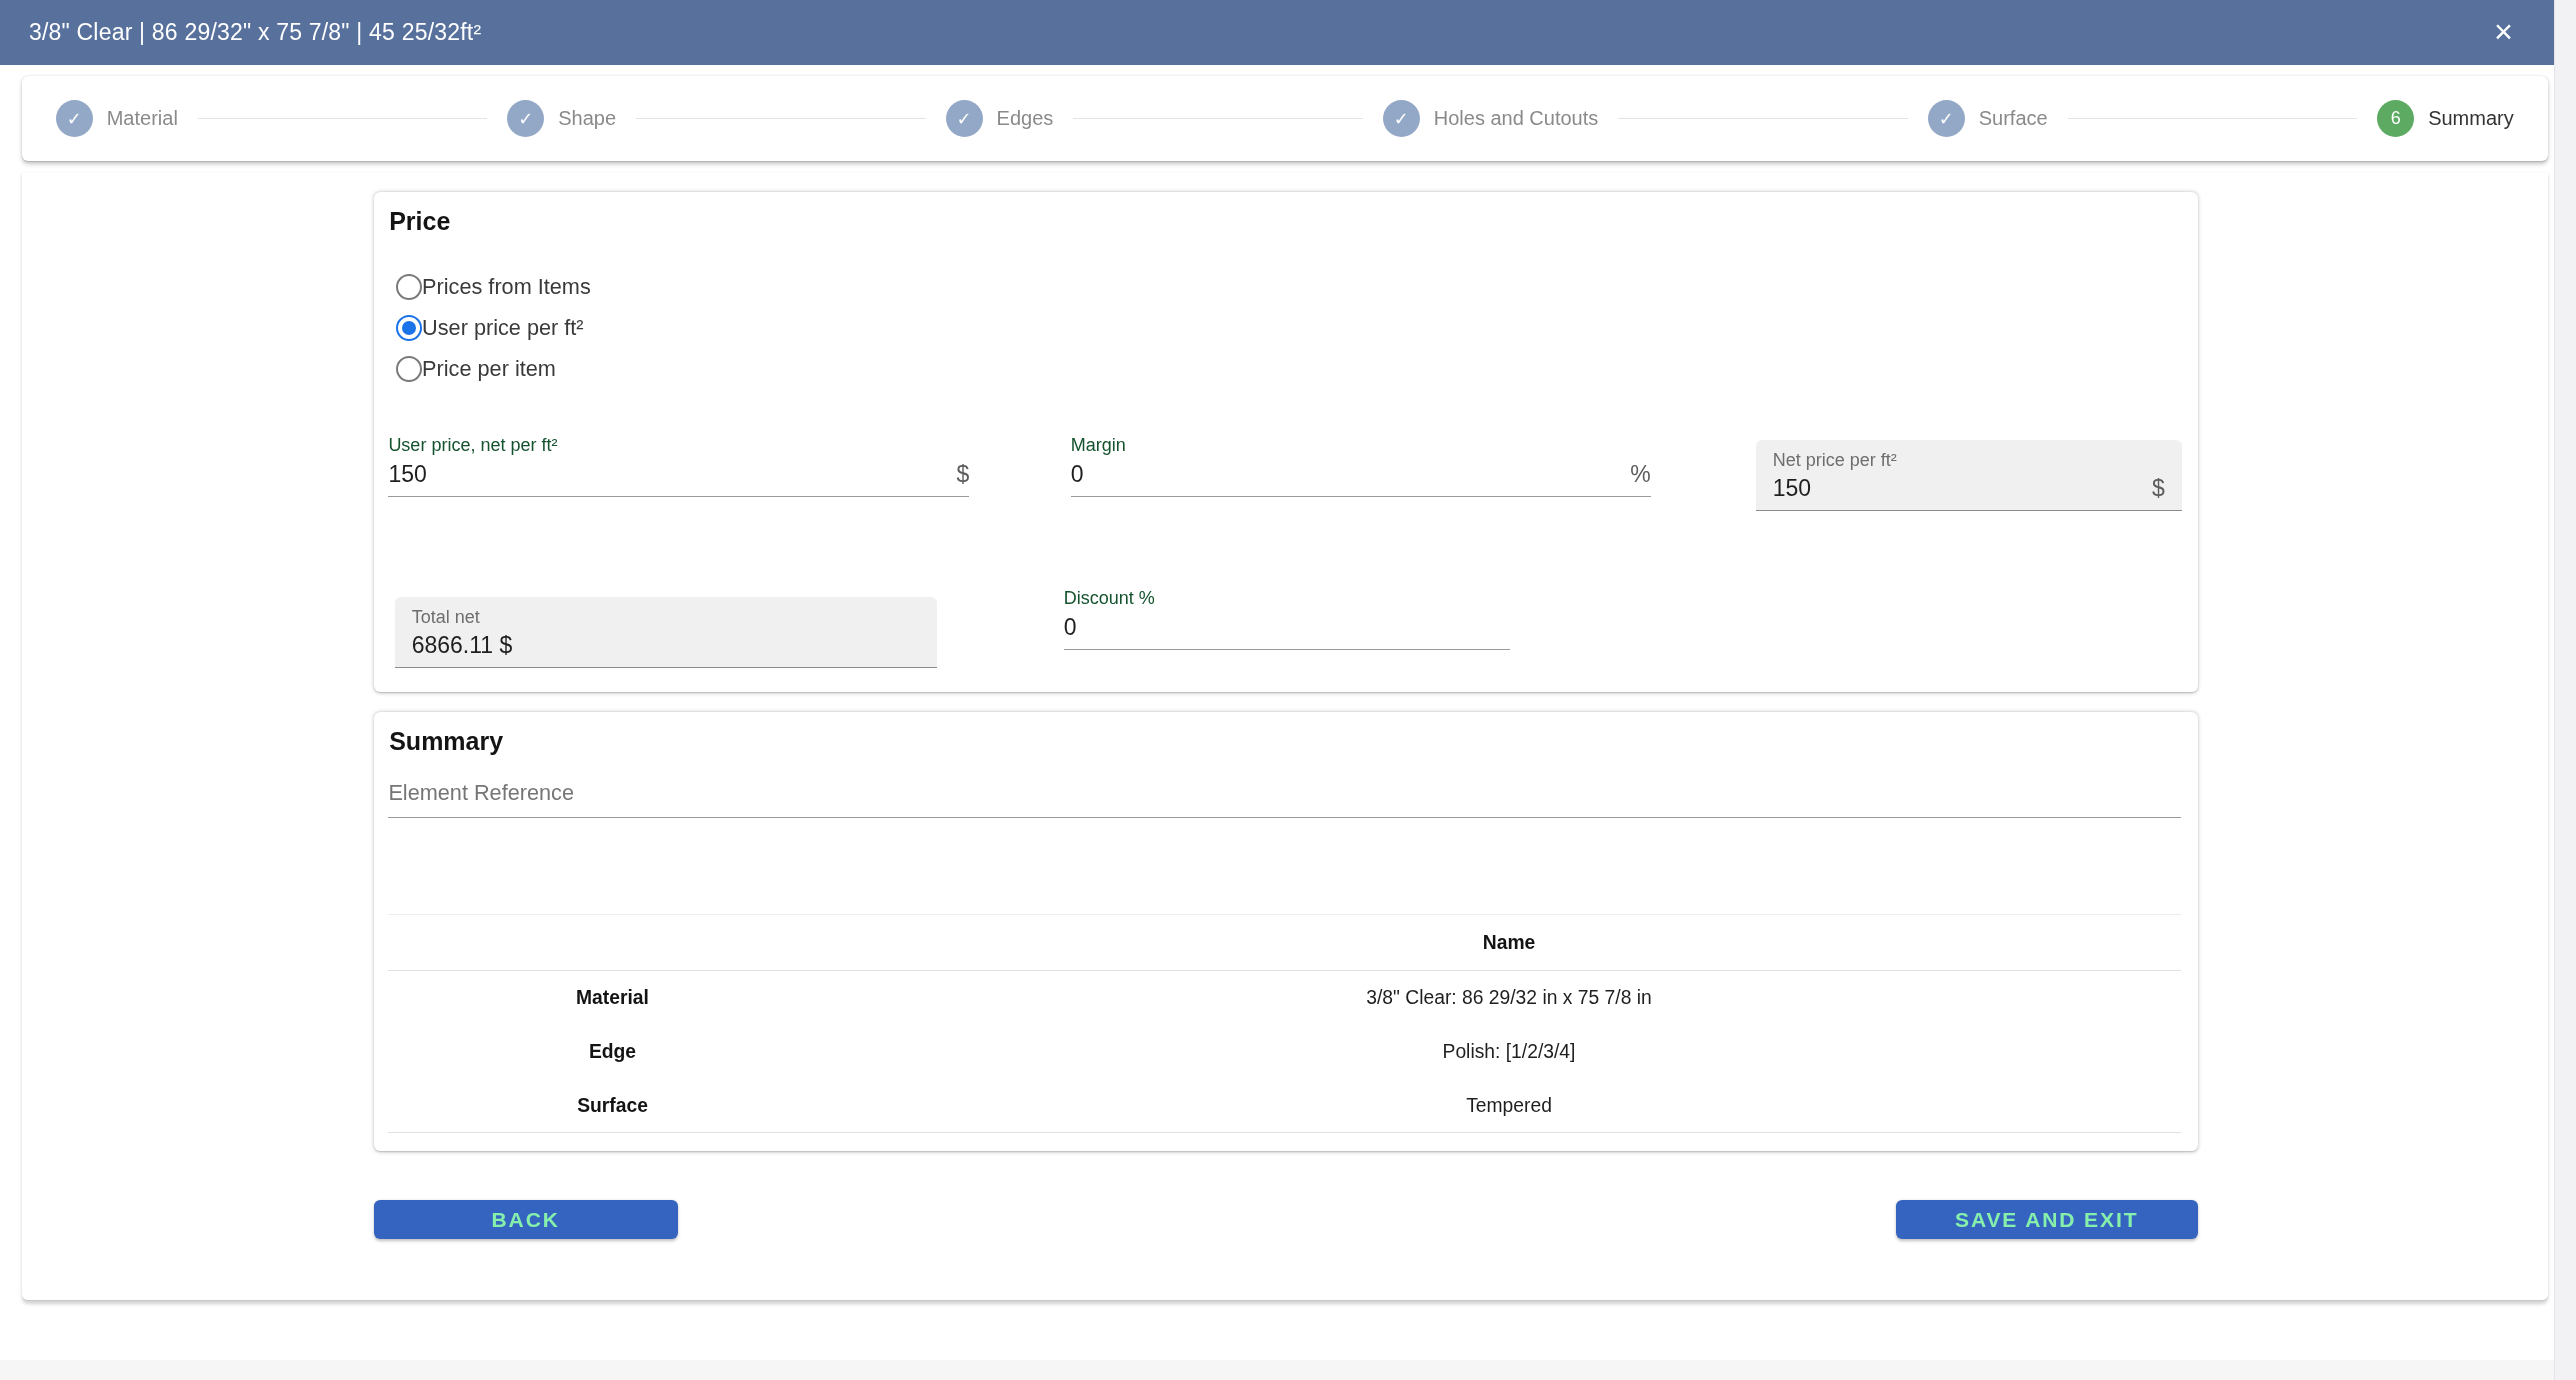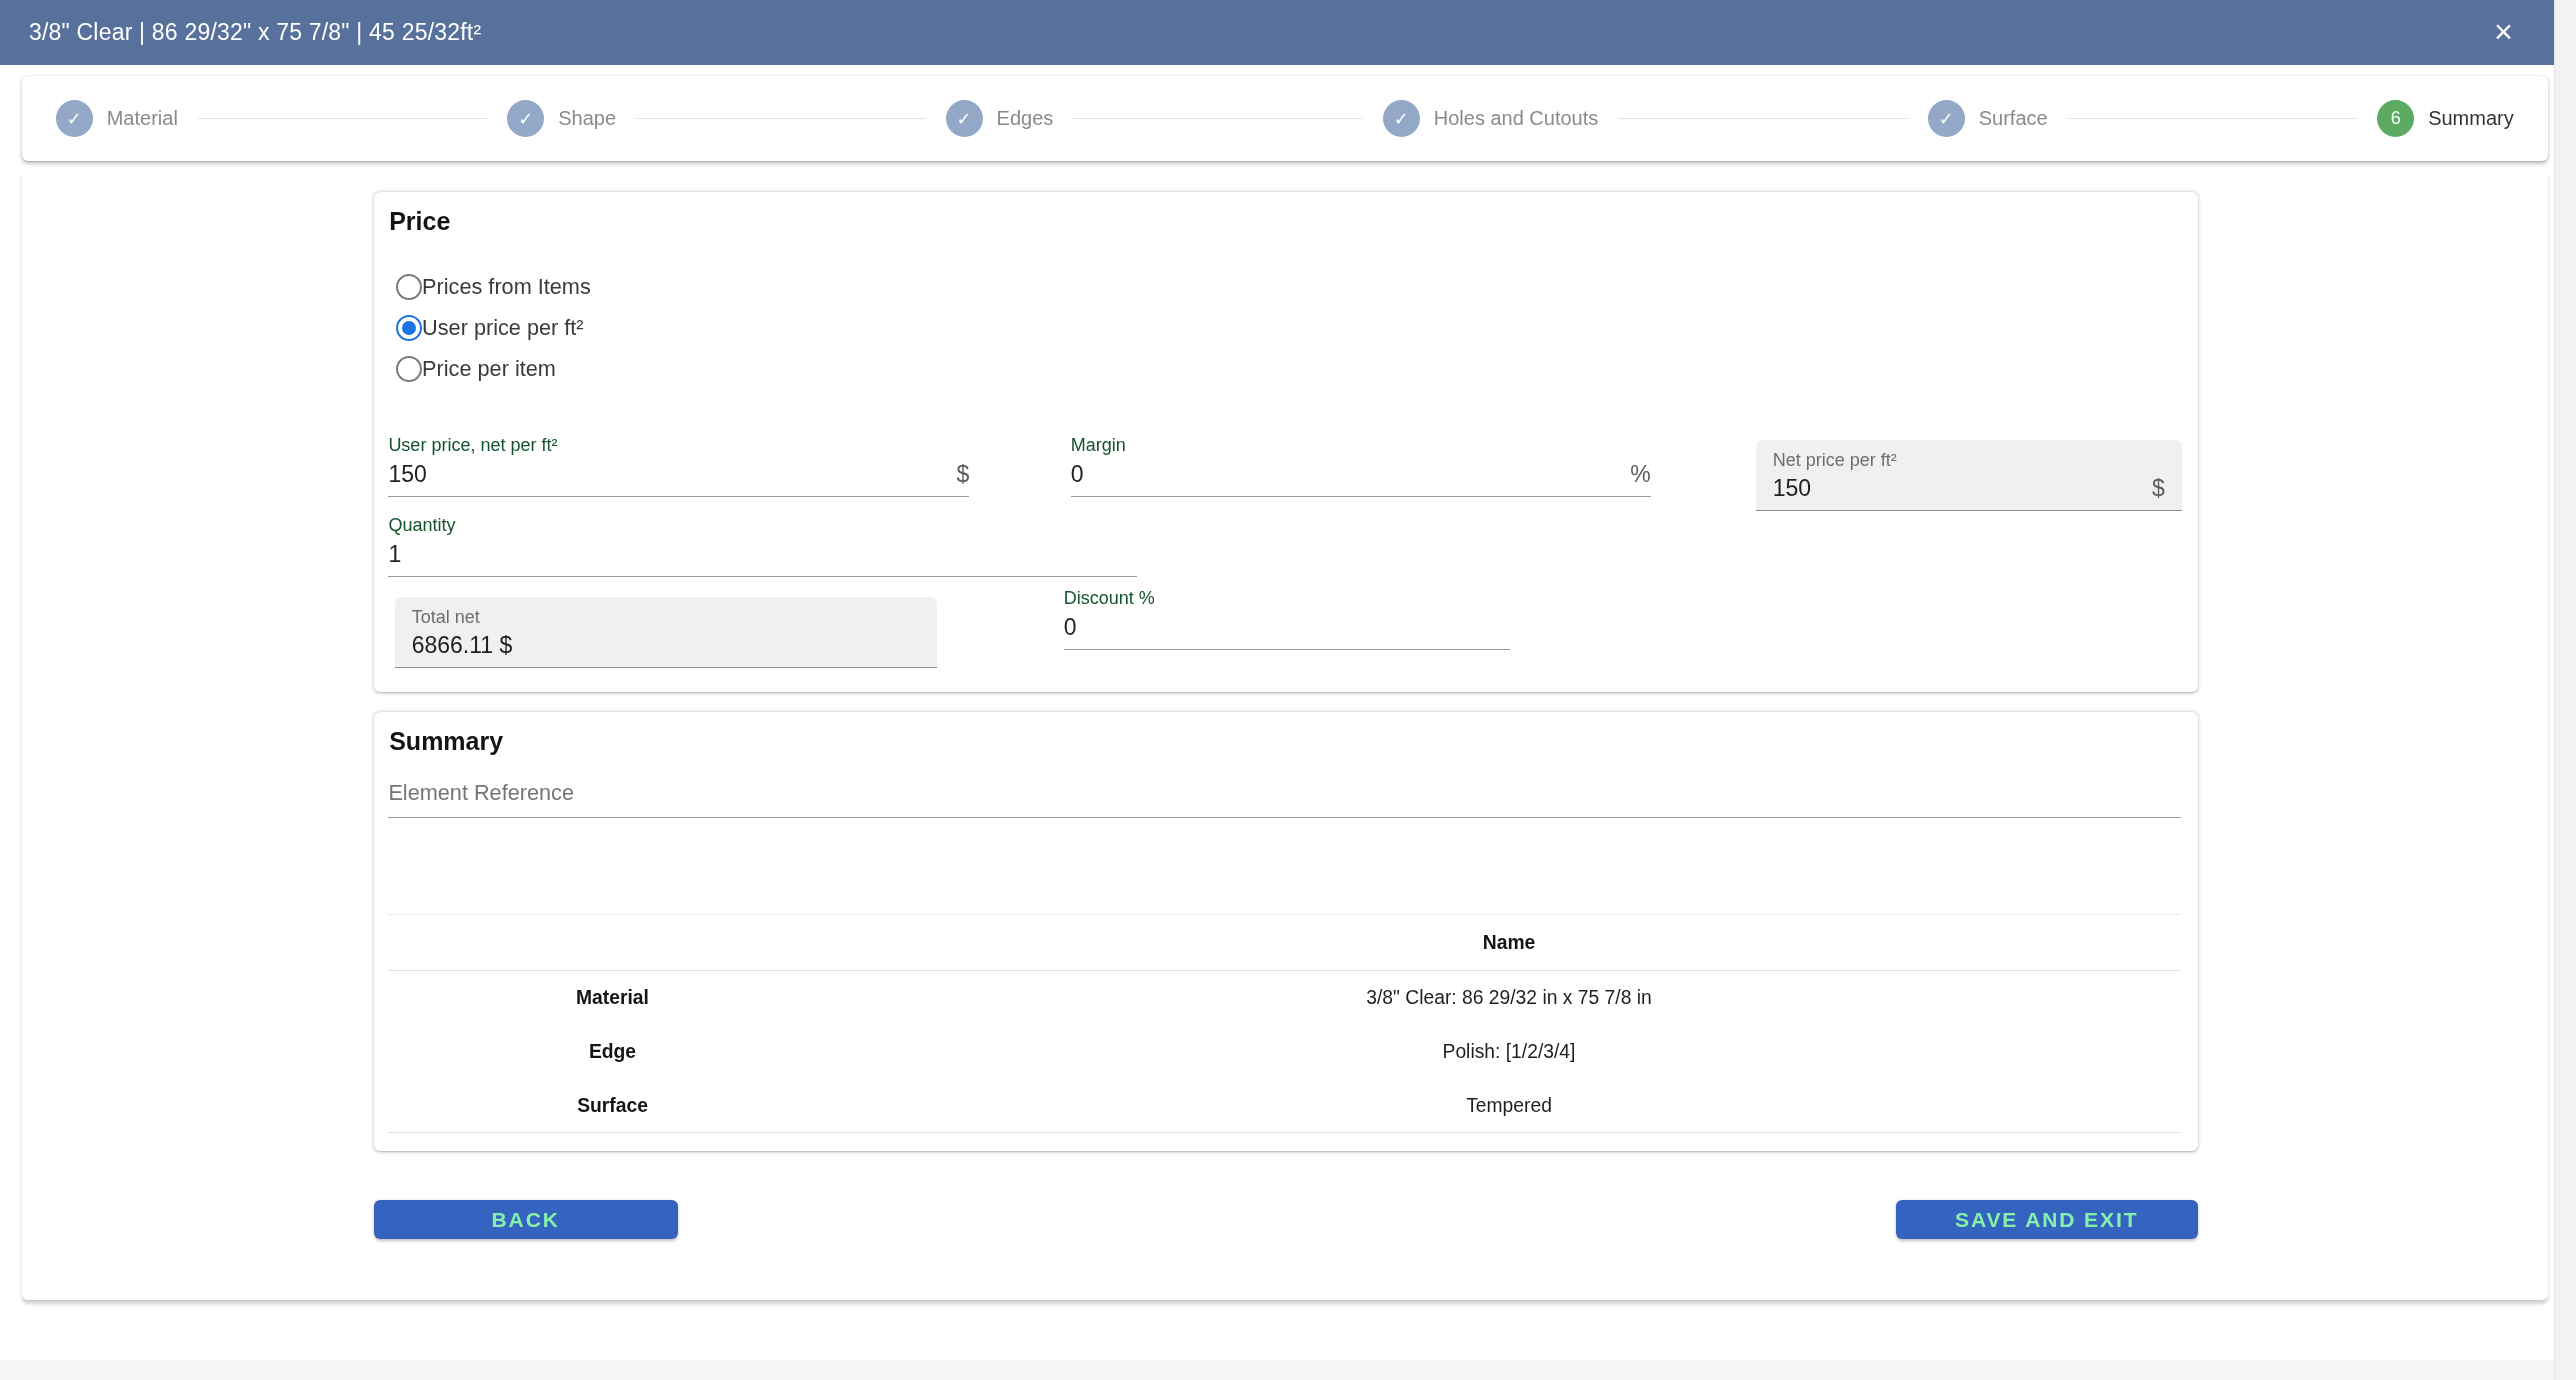--- a/index.html
+++ b/index.html
@@ -200,26 +200,20 @@
       </div>
 
       <div class="field filled" style="left:1382px; top:248px; width:426px;">
         <span class="field-label">Net price per ft²</span>
         <span class="field-valrow">
           <input class="field-input" disabled="" value="150" style="">
           <span class="field-suffix">$</span>
         </span>
       </div>
 
-      <div class="field underline" style="left:14.7px; top:323px; width:749px;">
-        <span class="field-label">Quantity</span>
-        <span class="field-valrow">
-          <input class="field-input" value="1" style="">
-        </span>
-      </div>
 
       <div class="field filled" style="left:21px; top:405px; width:542px;">
         <span class="field-label">Total net</span>
         <span class="field-valrow">
           <input class="field-input" disabled="" value="6866.11 $" style="">
         </span>
       </div>
 
       <div class="field underline" style="left:690px; top:396px; width:446px;">
         <span class="field-label">Discount %</span>

